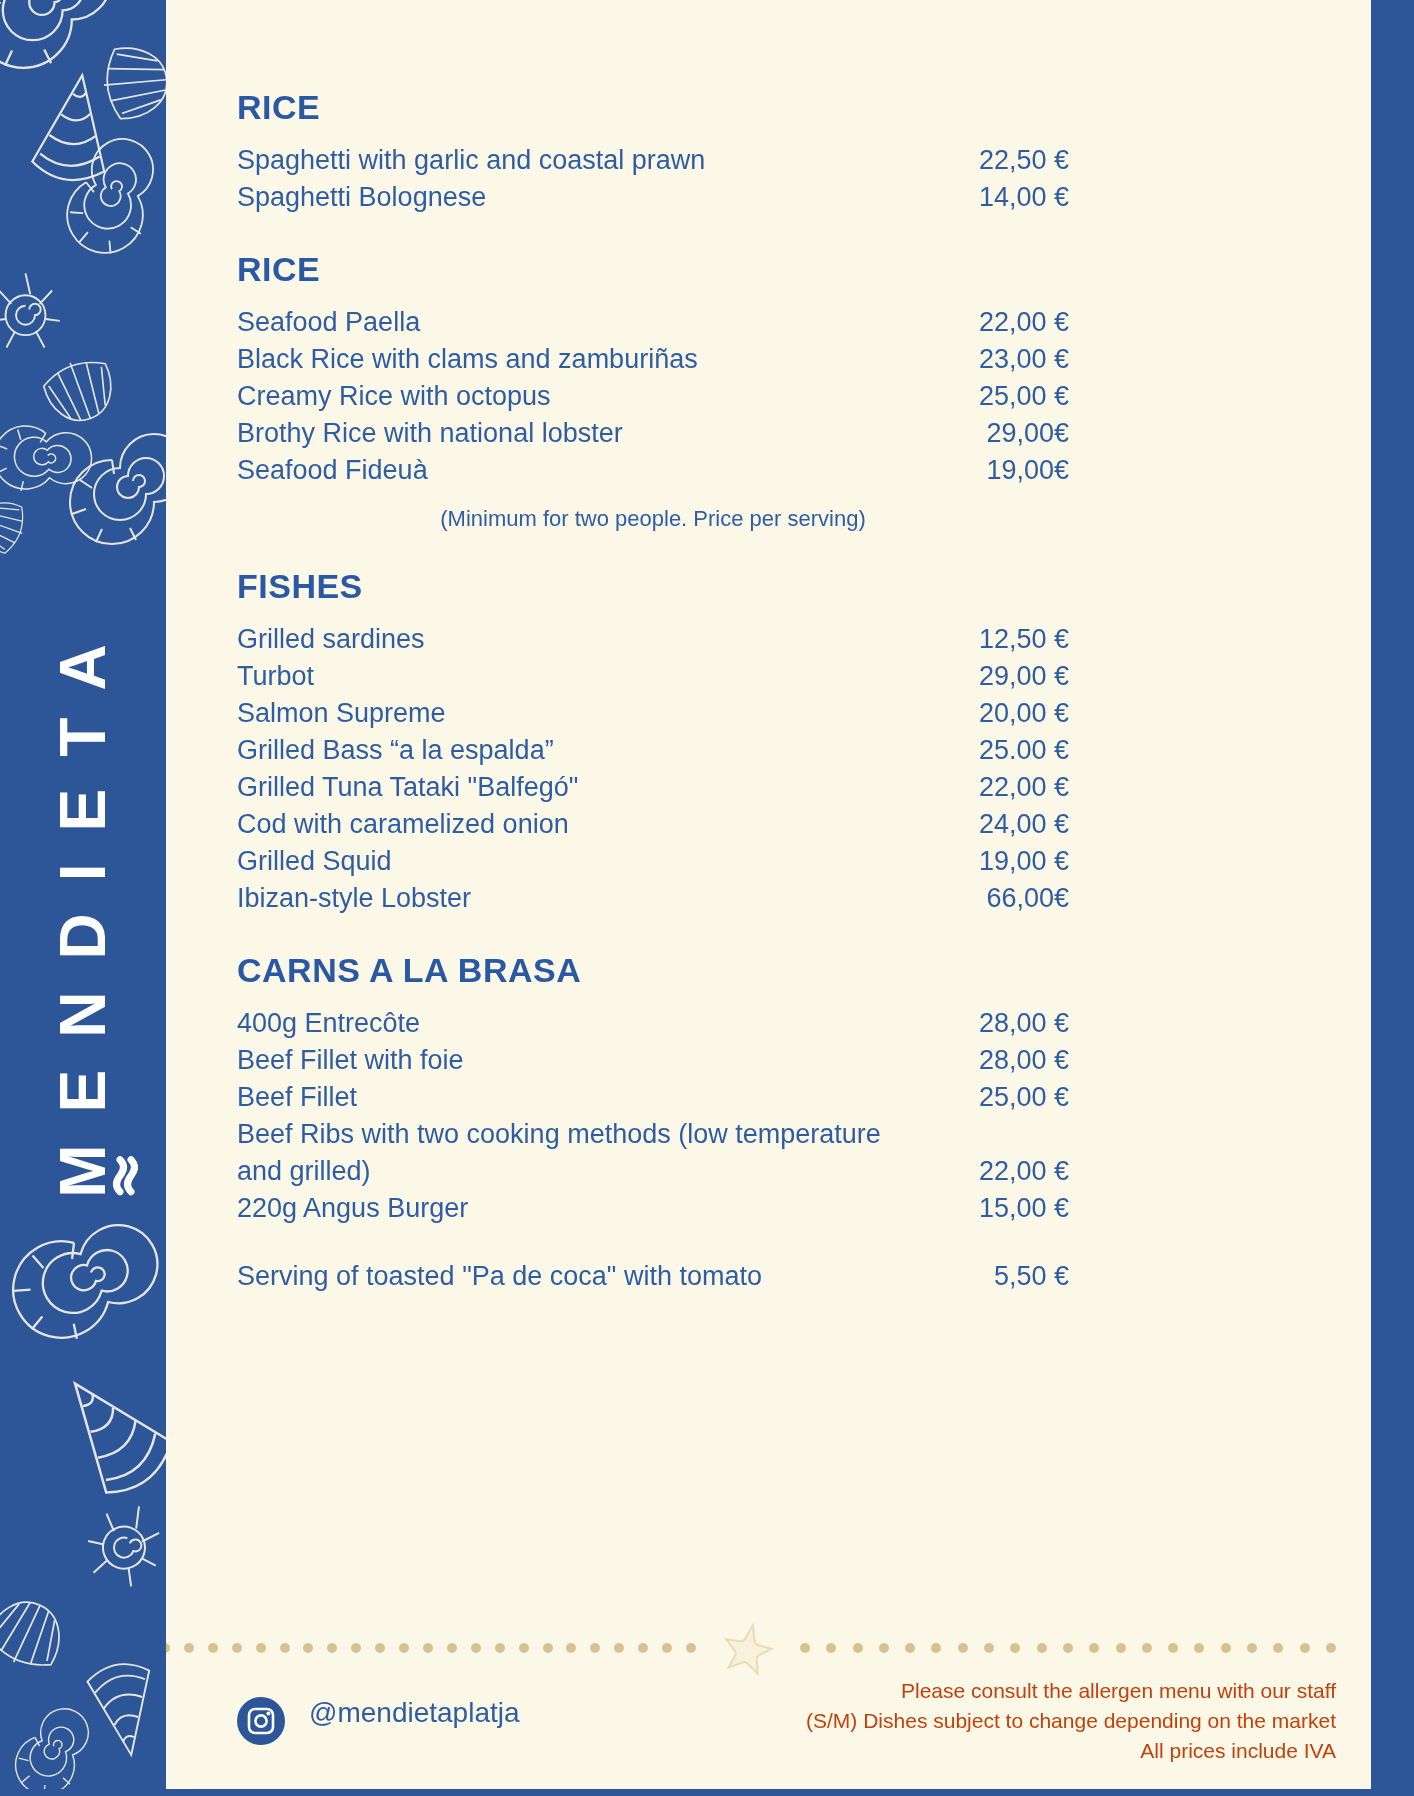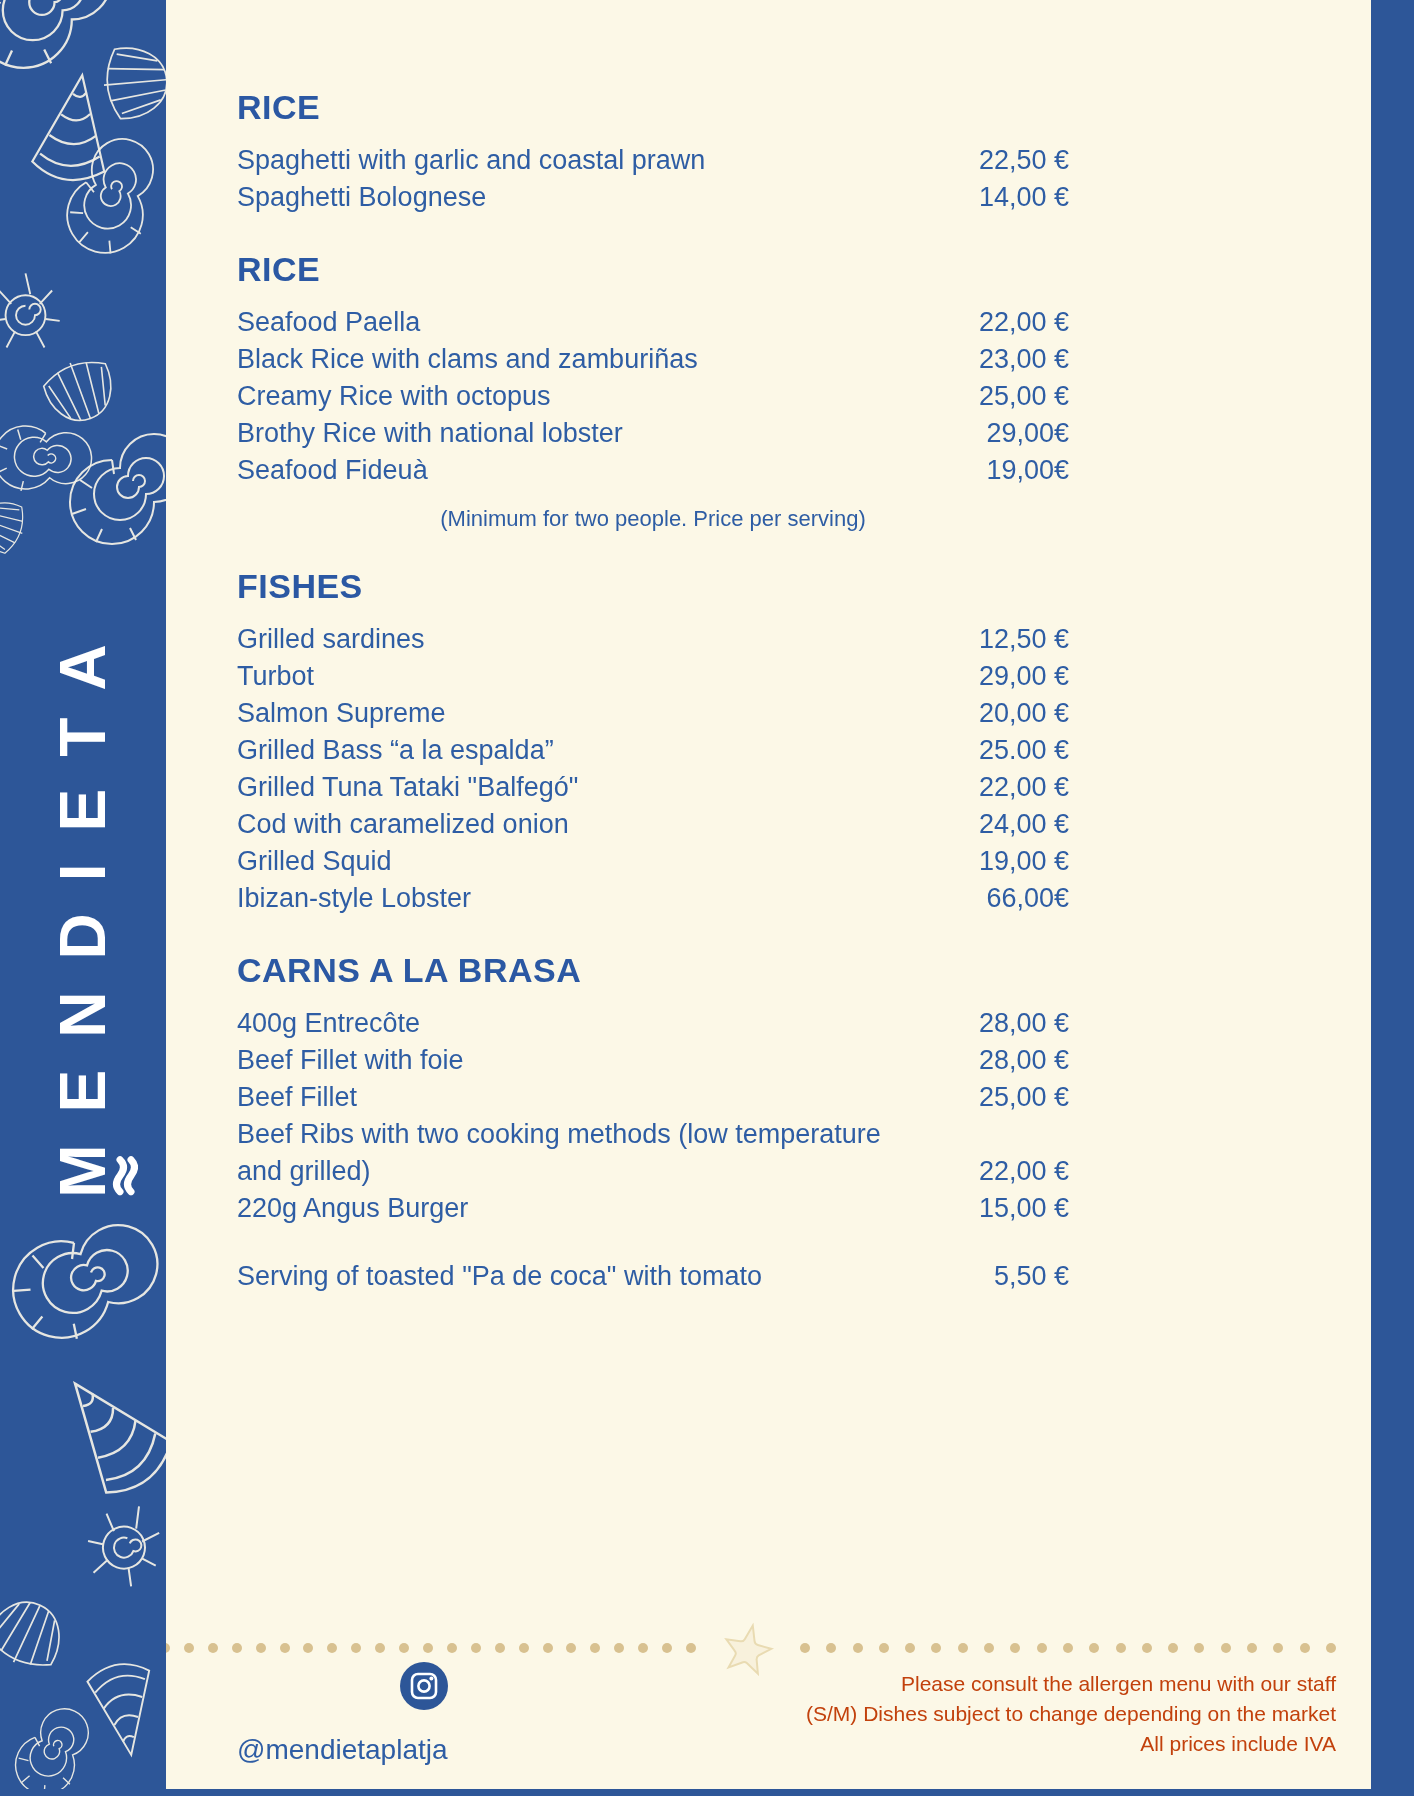--- a/index.html
+++ b/index.html
@@ -62,21 +62,21 @@
   .dotseg.left{margin-right:26px;}
   .dotseg.right{margin-left:26px;}
   .dot{width:10px;height:10px;border-radius:50%;background:#D8C190;}
   .starfish{flex:0 0 auto;transform:rotate(12deg);}
   .starfish path{stroke:#E9DBB2;stroke-width:2;fill:#F8F1DC;}
   
   .footer{
     position:absolute;left:237px;right:78px;bottom:30px;
     display:flex;justify-content:space-between;align-items:center;z-index:1;
   }
-  .insta{display:flex;align-items:flex-end;gap:24px;flex-direction:column;}
+  .insta{display:flex;align-items:flex-start;gap:24px;}
   .insta-badge{
     width:48px;height:48px;border-radius:50%;background:#2D5698;
     display:flex;align-items:center;justify-content:center;
   }
   .insta-handle{color:#2E5DA4;font-size:28px;}
   .footer-notes{
     color:#c2410c;font-size:21px;line-height:30px;text-align:right;
   }
 </style>
 </head>

